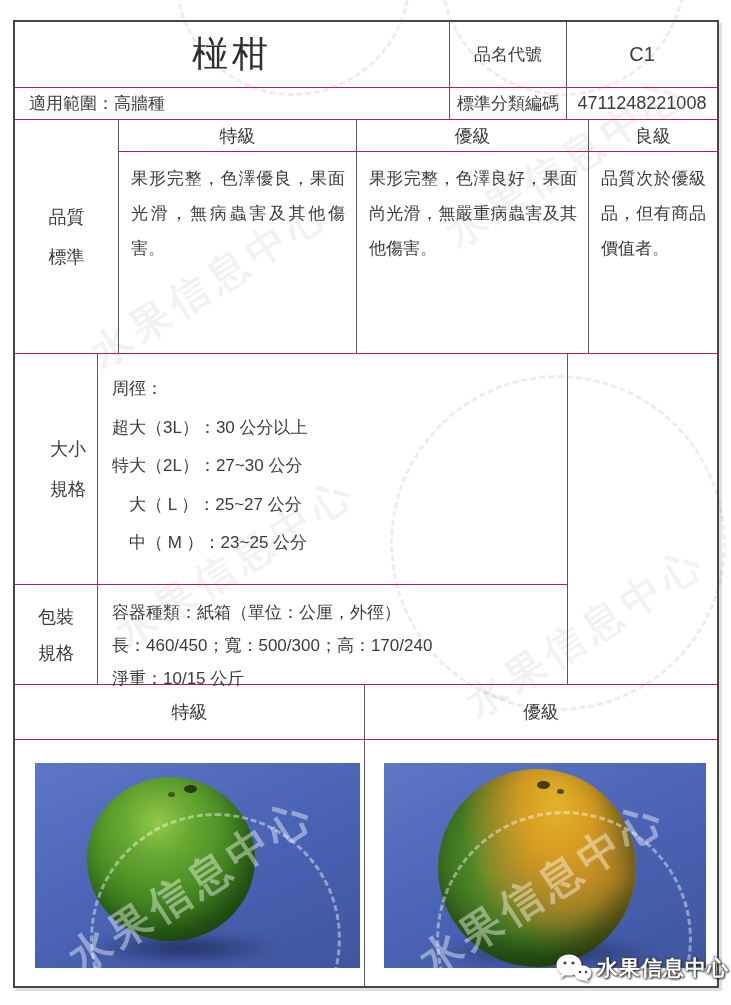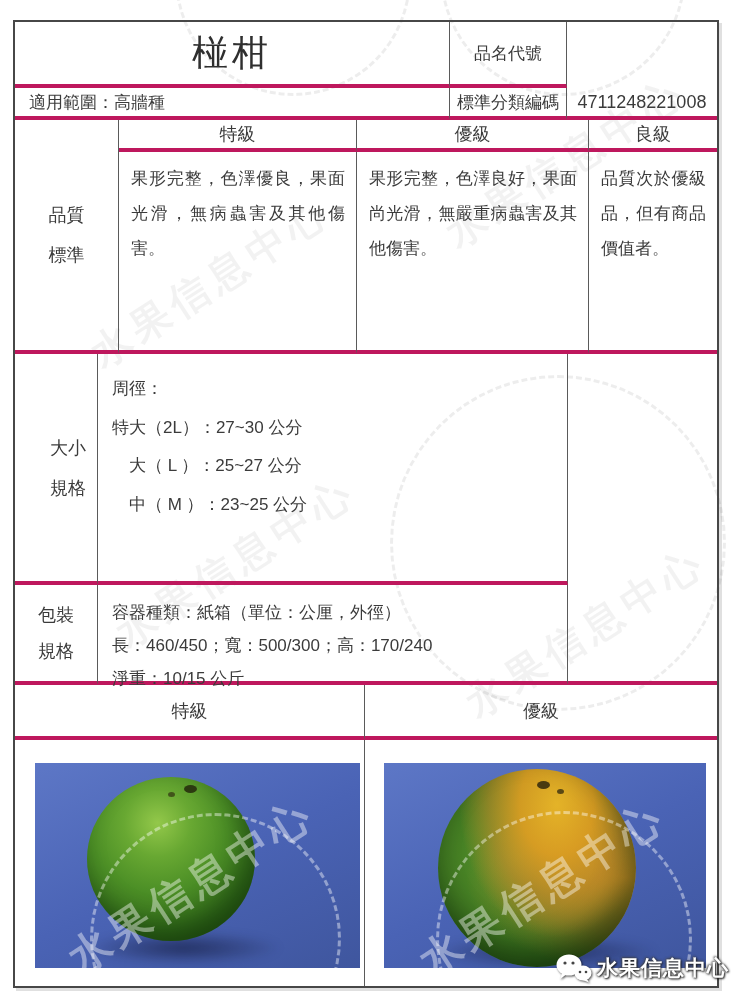--- a/index.html
+++ b/index.html
@@ -11,21 +11,21 @@
   
   .wm-layer{position:absolute;inset:0;z-index:0;pointer-events:none;}
   .wm-arc{position:absolute;border:3px dashed rgba(0,0,0,0.07);border-radius:50%;}
   .wm-text{position:absolute;font-size:40px;letter-spacing:6px;color:rgba(0,0,0,0.05);
     white-space:nowrap;transform:rotate(-33deg);transform-origin:left center;font-weight:bold;}
   
   .tbl{position:absolute;left:13px;top:20px;width:706px;height:968px;z-index:1;
     border:2px solid #474747;box-shadow:3px 3px 0 rgba(0,0,0,0.12);
     display:flex;flex-direction:column;box-sizing:border-box;background:transparent;}
   .row{display:flex;flex-direction:row;box-sizing:border-box;}
-  .cell{box-sizing:border-box;border-right:1px solid #5a5a5a;border-bottom:4px solid #be185d;
+  .cell{box-sizing:border-box;border-right:1px solid #5a5a5a;border-bottom:1px solid #be185d;
     position:relative;}
   .cell.last{border-right:none;}
   .center{display:flex;align-items:center;justify-content:center;text-align:center;}
   .title-cell{font-size:36px;letter-spacing:4px;color:#2f2f2f;}
   .label-sm{font-size:17px;}
   .value-md{font-size:20px;}
   .scope-cell{font-size:17px;display:flex;align-items:center;padding-left:14px;}
   .vlabel{font-size:18px;line-height:40px;white-space:pre-line;}
   .grade-col{display:flex;flex-direction:column;box-sizing:border-box;}
   .grade-head{height:32px;font-size:18px;}
@@ -79,20 +79,21 @@
   <div class="wm-text" style="left:450px;top:210px;">水果信息中心</div>
   <div class="wm-text" style="left:120px;top:610px;">水果信息中心</div>
   <div class="wm-text" style="left:470px;top:680px;">水果信息中心</div>
 </div>
 
 <div class="tbl">
 
   <div class="row" style="height:66px;">
     <div class="cell center title-cell" style="width:435px;">椪柑</div>
     <div class="cell center label-sm" style="width:117px;">品名代號</div>
+    <div class="cell center value-md last" style="flex:1;">C1</div>
   </div>
 
   <div class="row" style="height:32px;">
     <div class="cell scope-cell" style="width:435px;">適用範圍：高牆種</div>
     <div class="cell center label-sm" style="width:117px;">標準分類編碼</div>
     <div class="cell center label-sm last" style="flex:1;font-size:18px;">4711248221008</div>
   </div>
 
   <div class="row" style="height:234px;">
     <div class="cell center vlabel" style="width:104px;">品質
@@ -111,20 +112,21 @@
     </div>
   </div>
 
   <div class="row" style="height:331px;">
     <div style="width:553px;display:flex;flex-direction:column;box-sizing:border-box;">
       <div class="row" style="height:231px;">
         <div class="cell center vlabel" style="width:83px;padding-left:24px;">大小
 規格</div>
         <div class="cell size-content" style="flex:1;">
           <div class="text-line">周徑：</div>
+          <div class="text-line">超大（3L）：30 公分以上</div>
           <div class="text-line">特大（2L）：27~30 公分</div>
           <div class="text-line">　大（ L ）：25~27 公分</div>
           <div class="text-line">　中（ M ）：23~25 公分</div>
         </div>
       </div>
       <div class="row" style="height:100px;">
         <div class="cell center vlabel" style="width:83px;line-height:36px;">包裝
 規格</div>
         <div class="cell pack-content" style="flex:1;">
           <div class="text-line">容器種類：紙箱（單位：公厘，外徑）</div>

